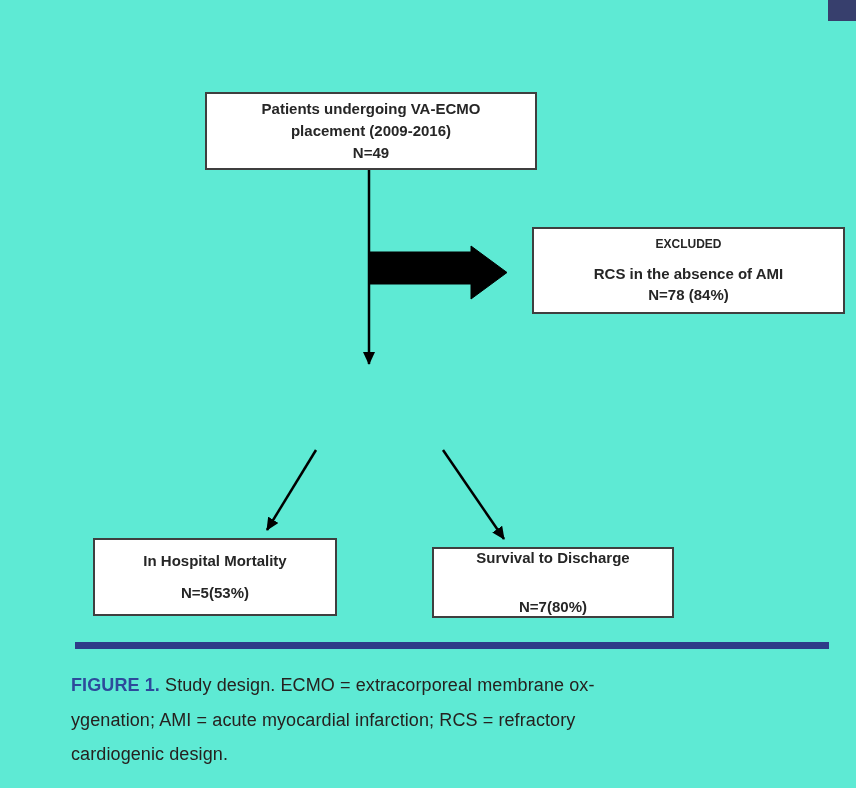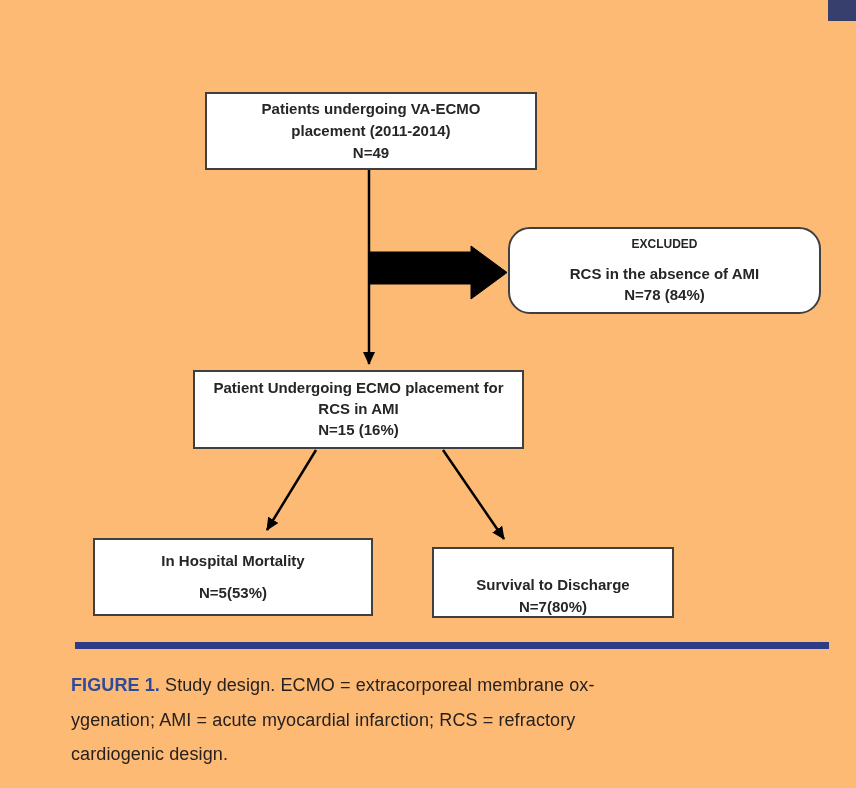--- a/index.html
+++ b/index.html
@@ -1,20 +1,20 @@
 <!DOCTYPE html>
 <html><head>
 <meta charset="utf-8">
 <style>
   html, body { margin: 0; padding: 0; background: #ffffff; }
   #page {
     position: relative;
     width: 856px;
     height: 788px;
-    background: #fdba74;
+    background: #5eead4;
     overflow: hidden;
     font-family: "Liberation Sans", sans-serif;
   }
   #corner-square {
     position: absolute;
     left: 828px; top: 0;
     width: 28px; height: 21px;
     background: #373f6d;
   }
   #arrow-layer {
@@ -36,49 +36,48 @@
     color: #262626;
     font-size: 15px;
     line-height: 22px;
   }
   #box-top {
     left: 205px; top: 92px;
     width: 332px; height: 78px;
     justify-content: center;
   }
   #box-excluded {
-    left: 508px; top: 227px;
+    left: 532px; top: 227px;
     width: 313px; height: 87px;
     padding-top: 7px;
     line-height: 21px;
-    border-radius: 22px;
   }
   #box-excluded .header {
     font-size: 12px;
     line-height: 16px;
     margin-bottom: 11px;
   }
   #box-middle {
     left: 193px; top: 370px;
     width: 331px; height: 79px;
     justify-content: space-between;
     padding: 5px 0 9px 0;
     line-height: 21px;
   }
   #box-mortality {
     left: 93px; top: 538px;
-    width: 280px; height: 78px;
+    width: 244px; height: 78px;
     justify-content: center;
     gap: 14px;
     line-height: 18px;
   }
   #box-survival {
     left: 432px; top: 547px;
     width: 242px; height: 71px;
-    justify-content: flex-end;
+    justify-content: space-between;
     gap: 4px;
     line-height: 18px;
   }
   #bottom-rule {
     position: absolute;
     left: 75px; top: 642px;
     width: 754px; height: 7px;
     background: #2e3c88;
   }
   #caption {
@@ -109,37 +108,30 @@
       </marker>
     </defs>
     <line x1="369" y1="169" x2="369" y2="364" stroke="#000000" stroke-width="2.5" marker-end="url(#ah)"></line>
     <polygon points="370,252 471,252 471,246 507,272.5 471,299 471,284 370,284" fill="#000000" stroke="#000000" stroke-width="1"></polygon>
     <line x1="316" y1="450" x2="267" y2="530" stroke="#000000" stroke-width="2.5" marker-end="url(#ah)"></line>
     <line x1="443" y1="450" x2="504" y2="539" stroke="#000000" stroke-width="2.5" marker-end="url(#ah)"></line>
   </svg>
 
   <div class="box" id="box-top">
     <div>Patients undergoing VA-ECMO</div>
-    <div>placement (2011-2014)</div>
+    <div>placement (2009-2016)</div>
     <div>N=49</div>
   </div>
 
   <div class="box" id="box-excluded">
     <div class="header">EXCLUDED</div>
     <div>RCS in the absence of AMI</div>
     <div>N=78 (84%)</div>
   </div>
 
-  <div class="box" id="box-middle">
-    <div>
-      <div>Patient Undergoing ECMO placement for</div>
-      <div>RCS in AMI</div>
-    </div>
-    <div>N=15 (16%)</div>
-  </div>
 
   <div class="box" id="box-mortality">
     <div>In Hospital Mortality</div>
     <div>N=5(53%)</div>
   </div>
 
   <div class="box" id="box-survival">
     <div>Survival to Discharge</div>
     <div>N=7(80%)</div>
   </div>

